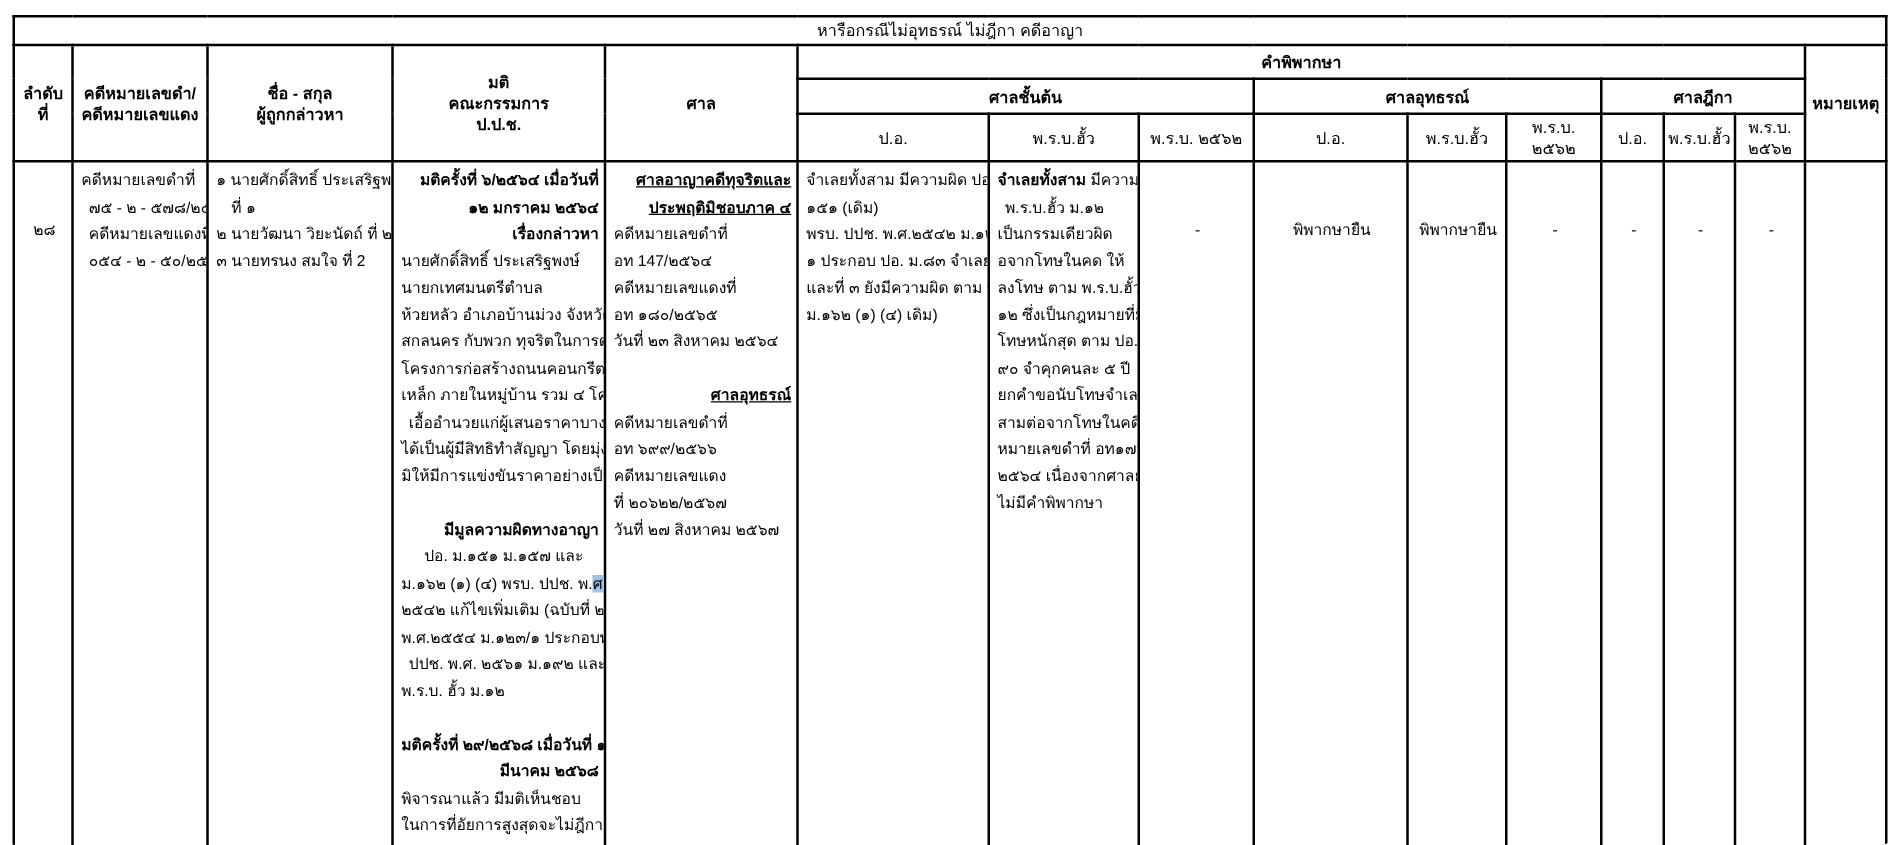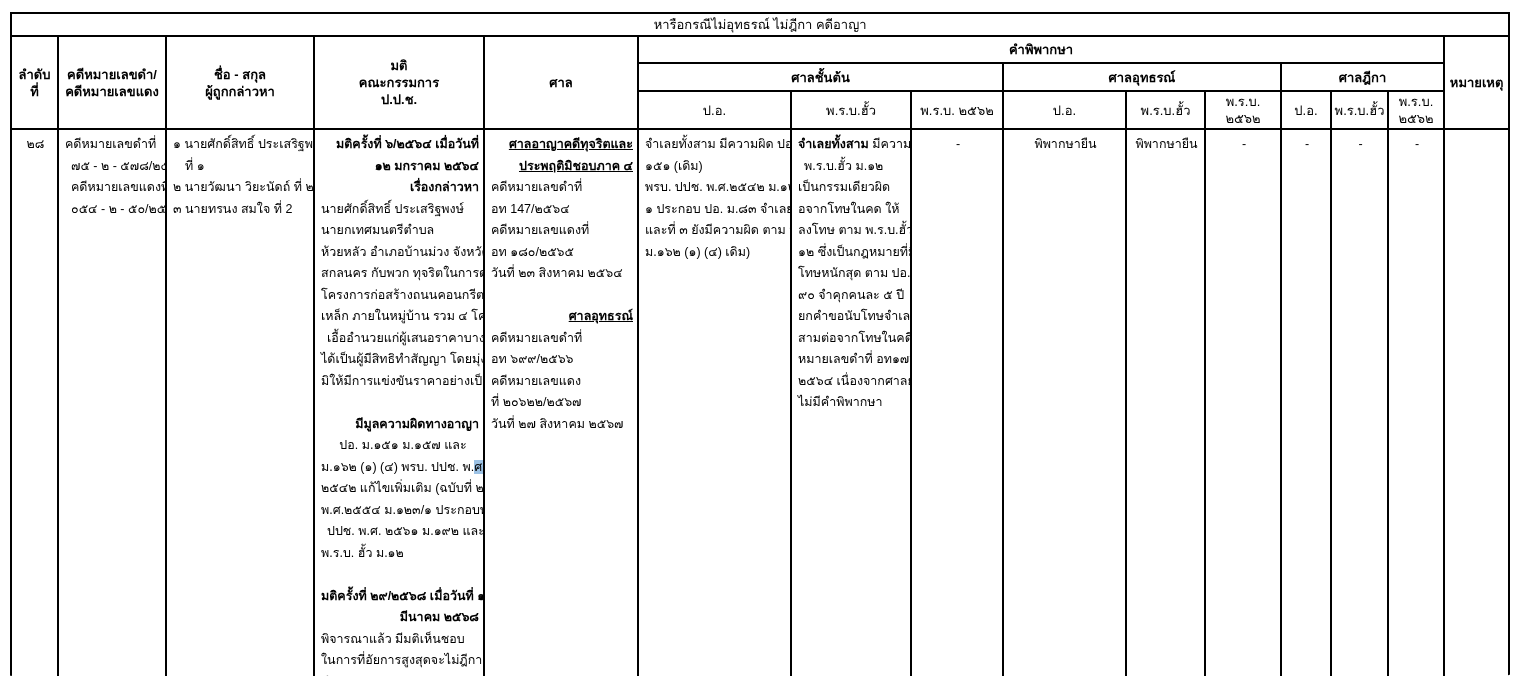--- a/index.html
+++ b/index.html
@@ -9,21 +9,21 @@
   td{border:2px solid #000;vertical-align:top;overflow:hidden;padding:2px 3px;box-sizing:border-box;}
   td.hd{text-align:center;vertical-align:middle;font-weight:bold;white-space:pre-line;
         font-size:13px;line-height:17px;padding:1px 2px;}
   td.hd.plain{font-weight:normal;}
   td.top-title{text-align:center;font-weight:normal;font-size:13px;vertical-align:middle;padding:0;}
   .tl{line-height:21.5px;white-space:nowrap;font-size:12.5px;}
   .tl.b{font-weight:bold;text-align:right;}
   .tl.u{text-decoration:underline;}
   td.datacell{padding:4px 4px 0 6px;}
   td.ctr{text-align:center;}
-  td.ctr .tl{white-space:normal;}
+  td.ctr .tl{white-space:normal;margin-top:40px;}
   .hl{background:#9cc2e5;}
 </style>
 </head>
 <body>
 
 <div id="page">
   <table>
     <colgroup>
       <col style="width:47px">
         <col style="width:108px">

